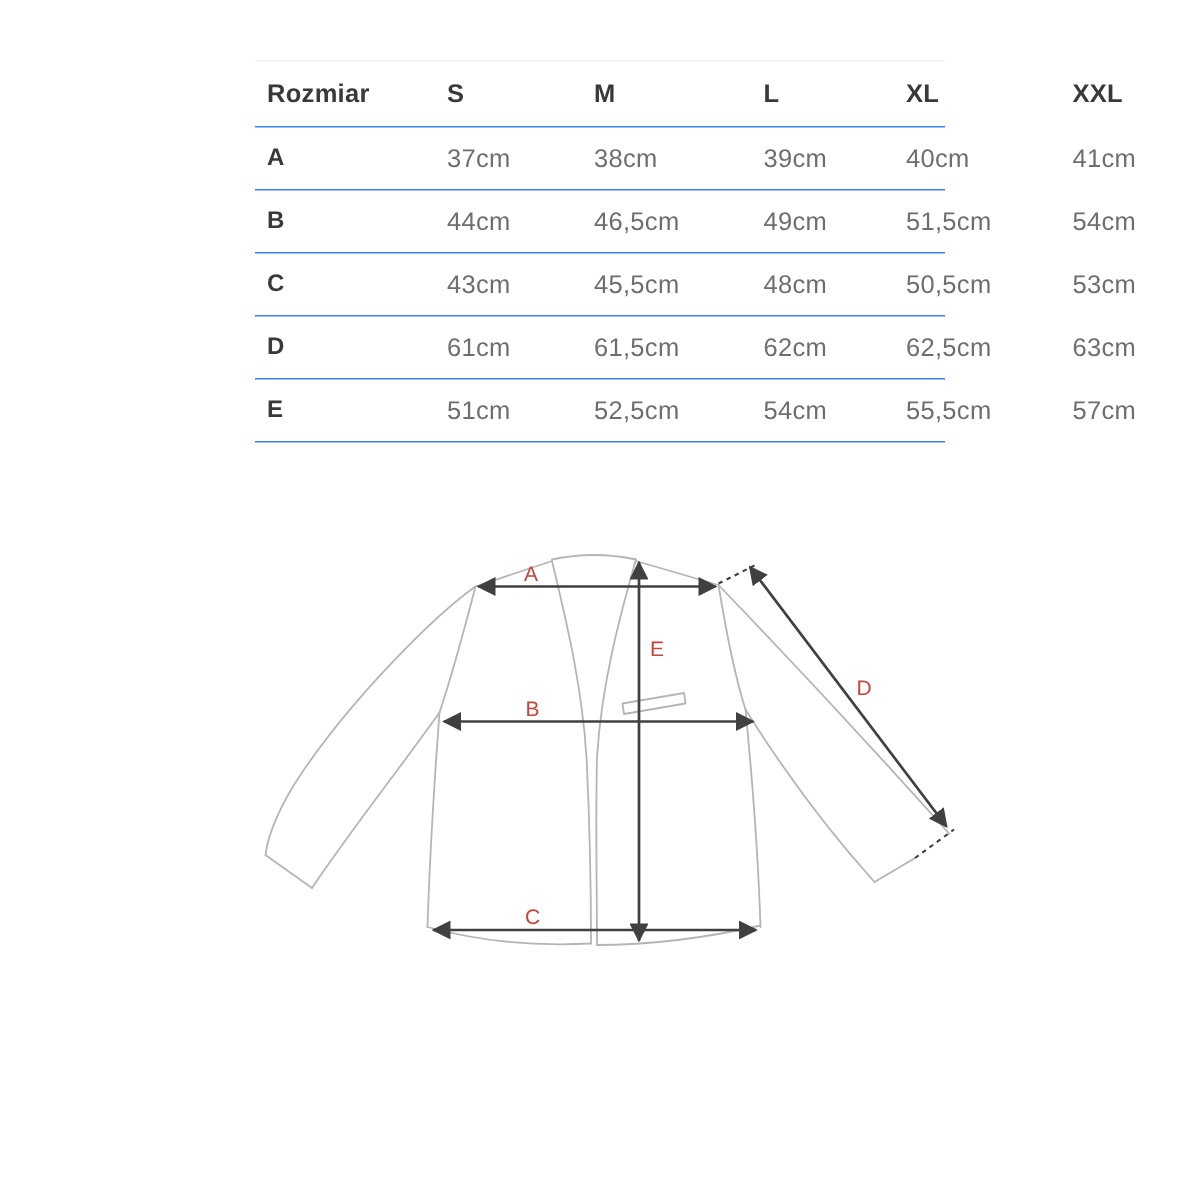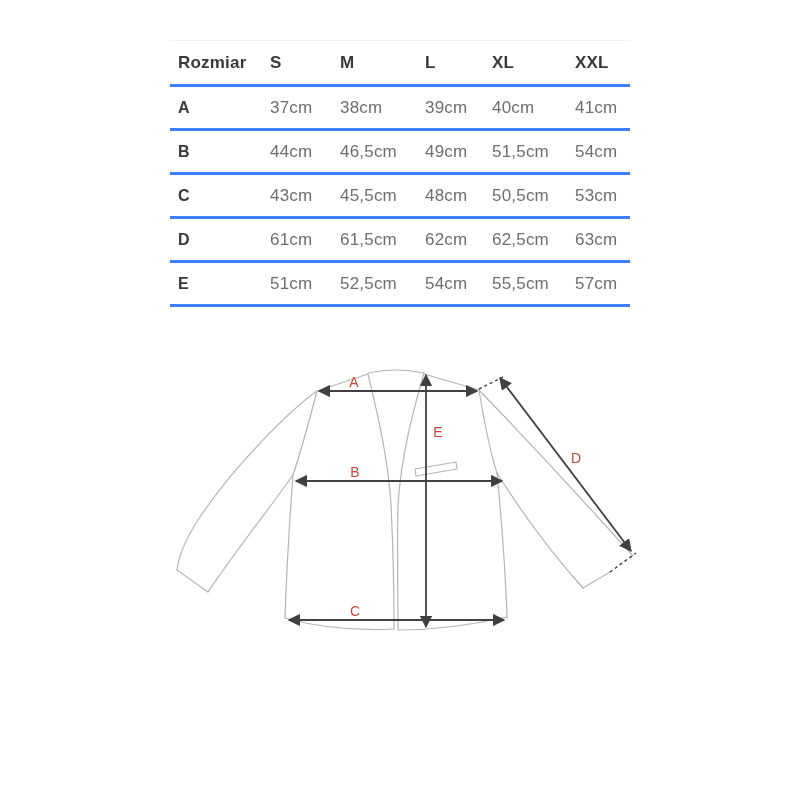--- a/index.html
+++ b/index.html
@@ -16,24 +16,25 @@
     position:absolute;
     left:170px;top:40px;width:460px;
     border-top:1px solid #f1f1f1;
   }
   .t-row{
     display:grid;
     grid-template-columns:92px 70px 85px 67px 83px 55px;
     align-items:center;
     height:41px;
     padding-left:8px;
-    border-bottom:3px solid #3b82f6;
+    border-bottom:1px solid #3b82f6;
     font-size:17px;
     color:#6e6e70;
     letter-spacing:.2px;
+    gap:28px;
   }
   .t-row.head{height:43px;}
   .t-row.head .cell{font-weight:bold;color:#39393b;}
   .cell.rowlabel{font-weight:bold;color:#39393b;font-size:16px;}
 
   
   .diagram-svg{position:absolute;left:0;top:0;}
   .outline{fill:none;stroke:#b5b5b5;stroke-width:1.2;stroke-linejoin:round;stroke-linecap:round;}
   .arrow{fill:none;stroke:#404040;stroke-width:1.8;}
   .tick{fill:none;stroke:#404040;stroke-width:1.4;stroke-dasharray:3 3;}

